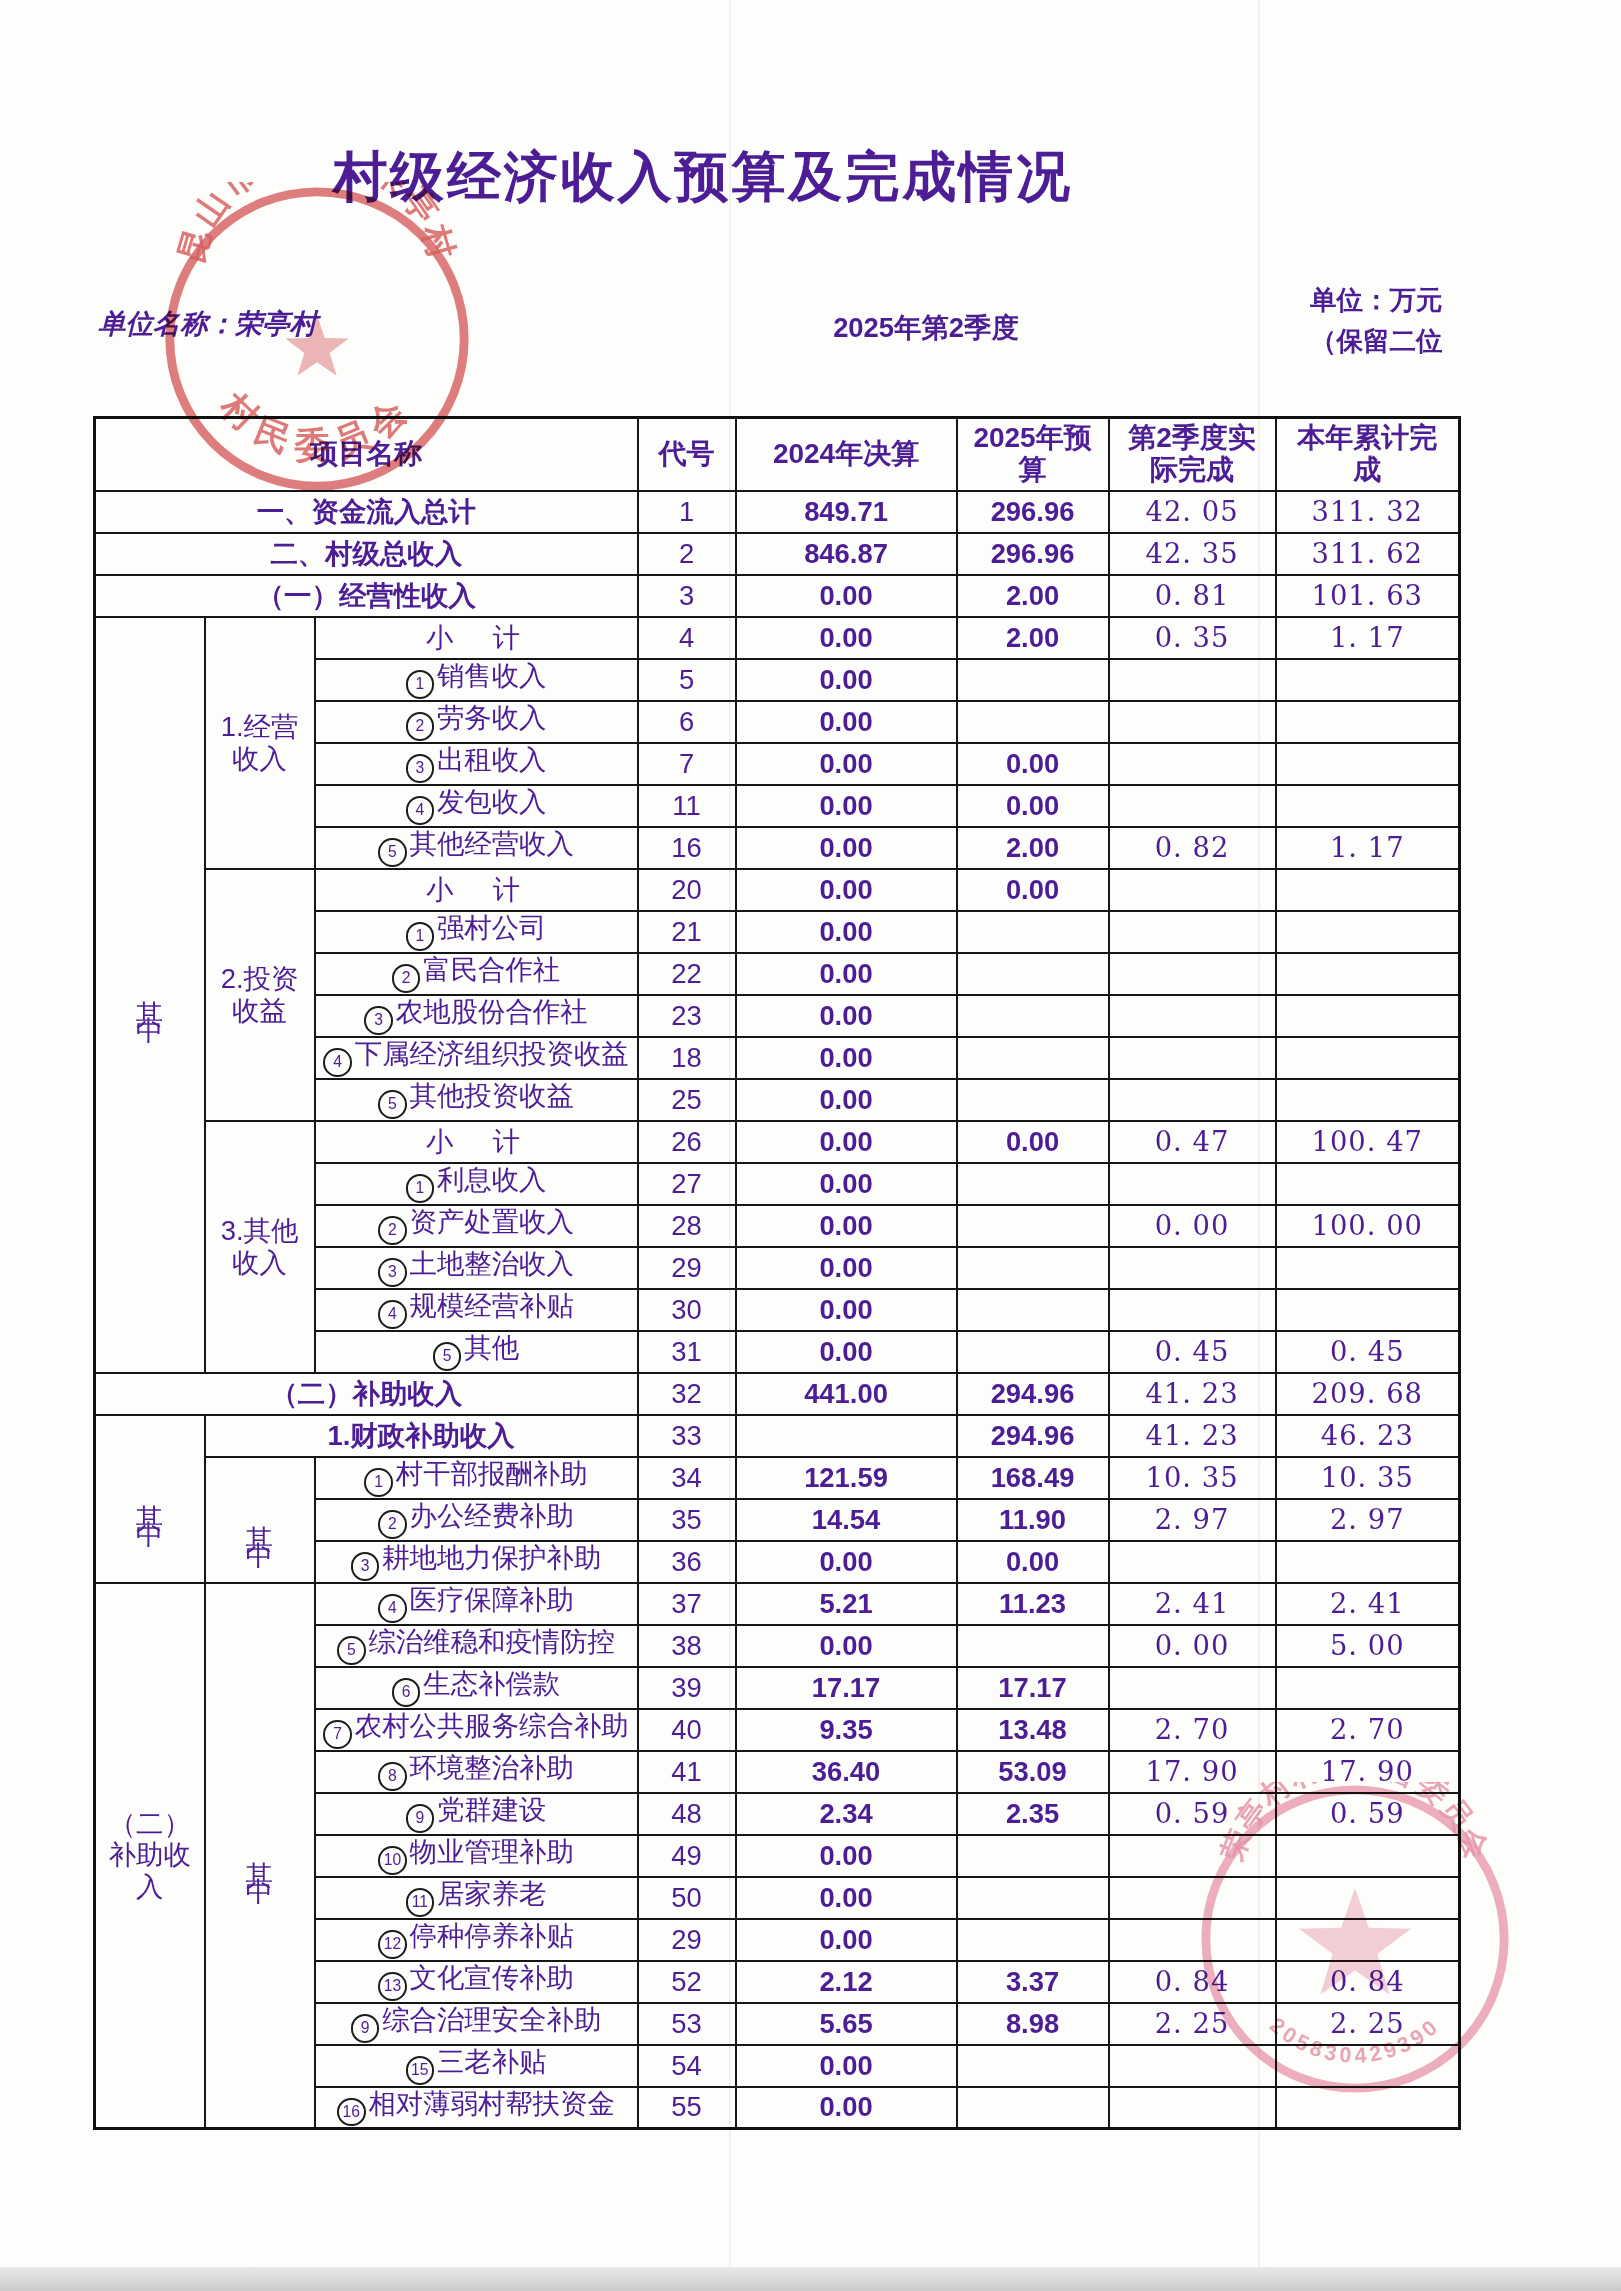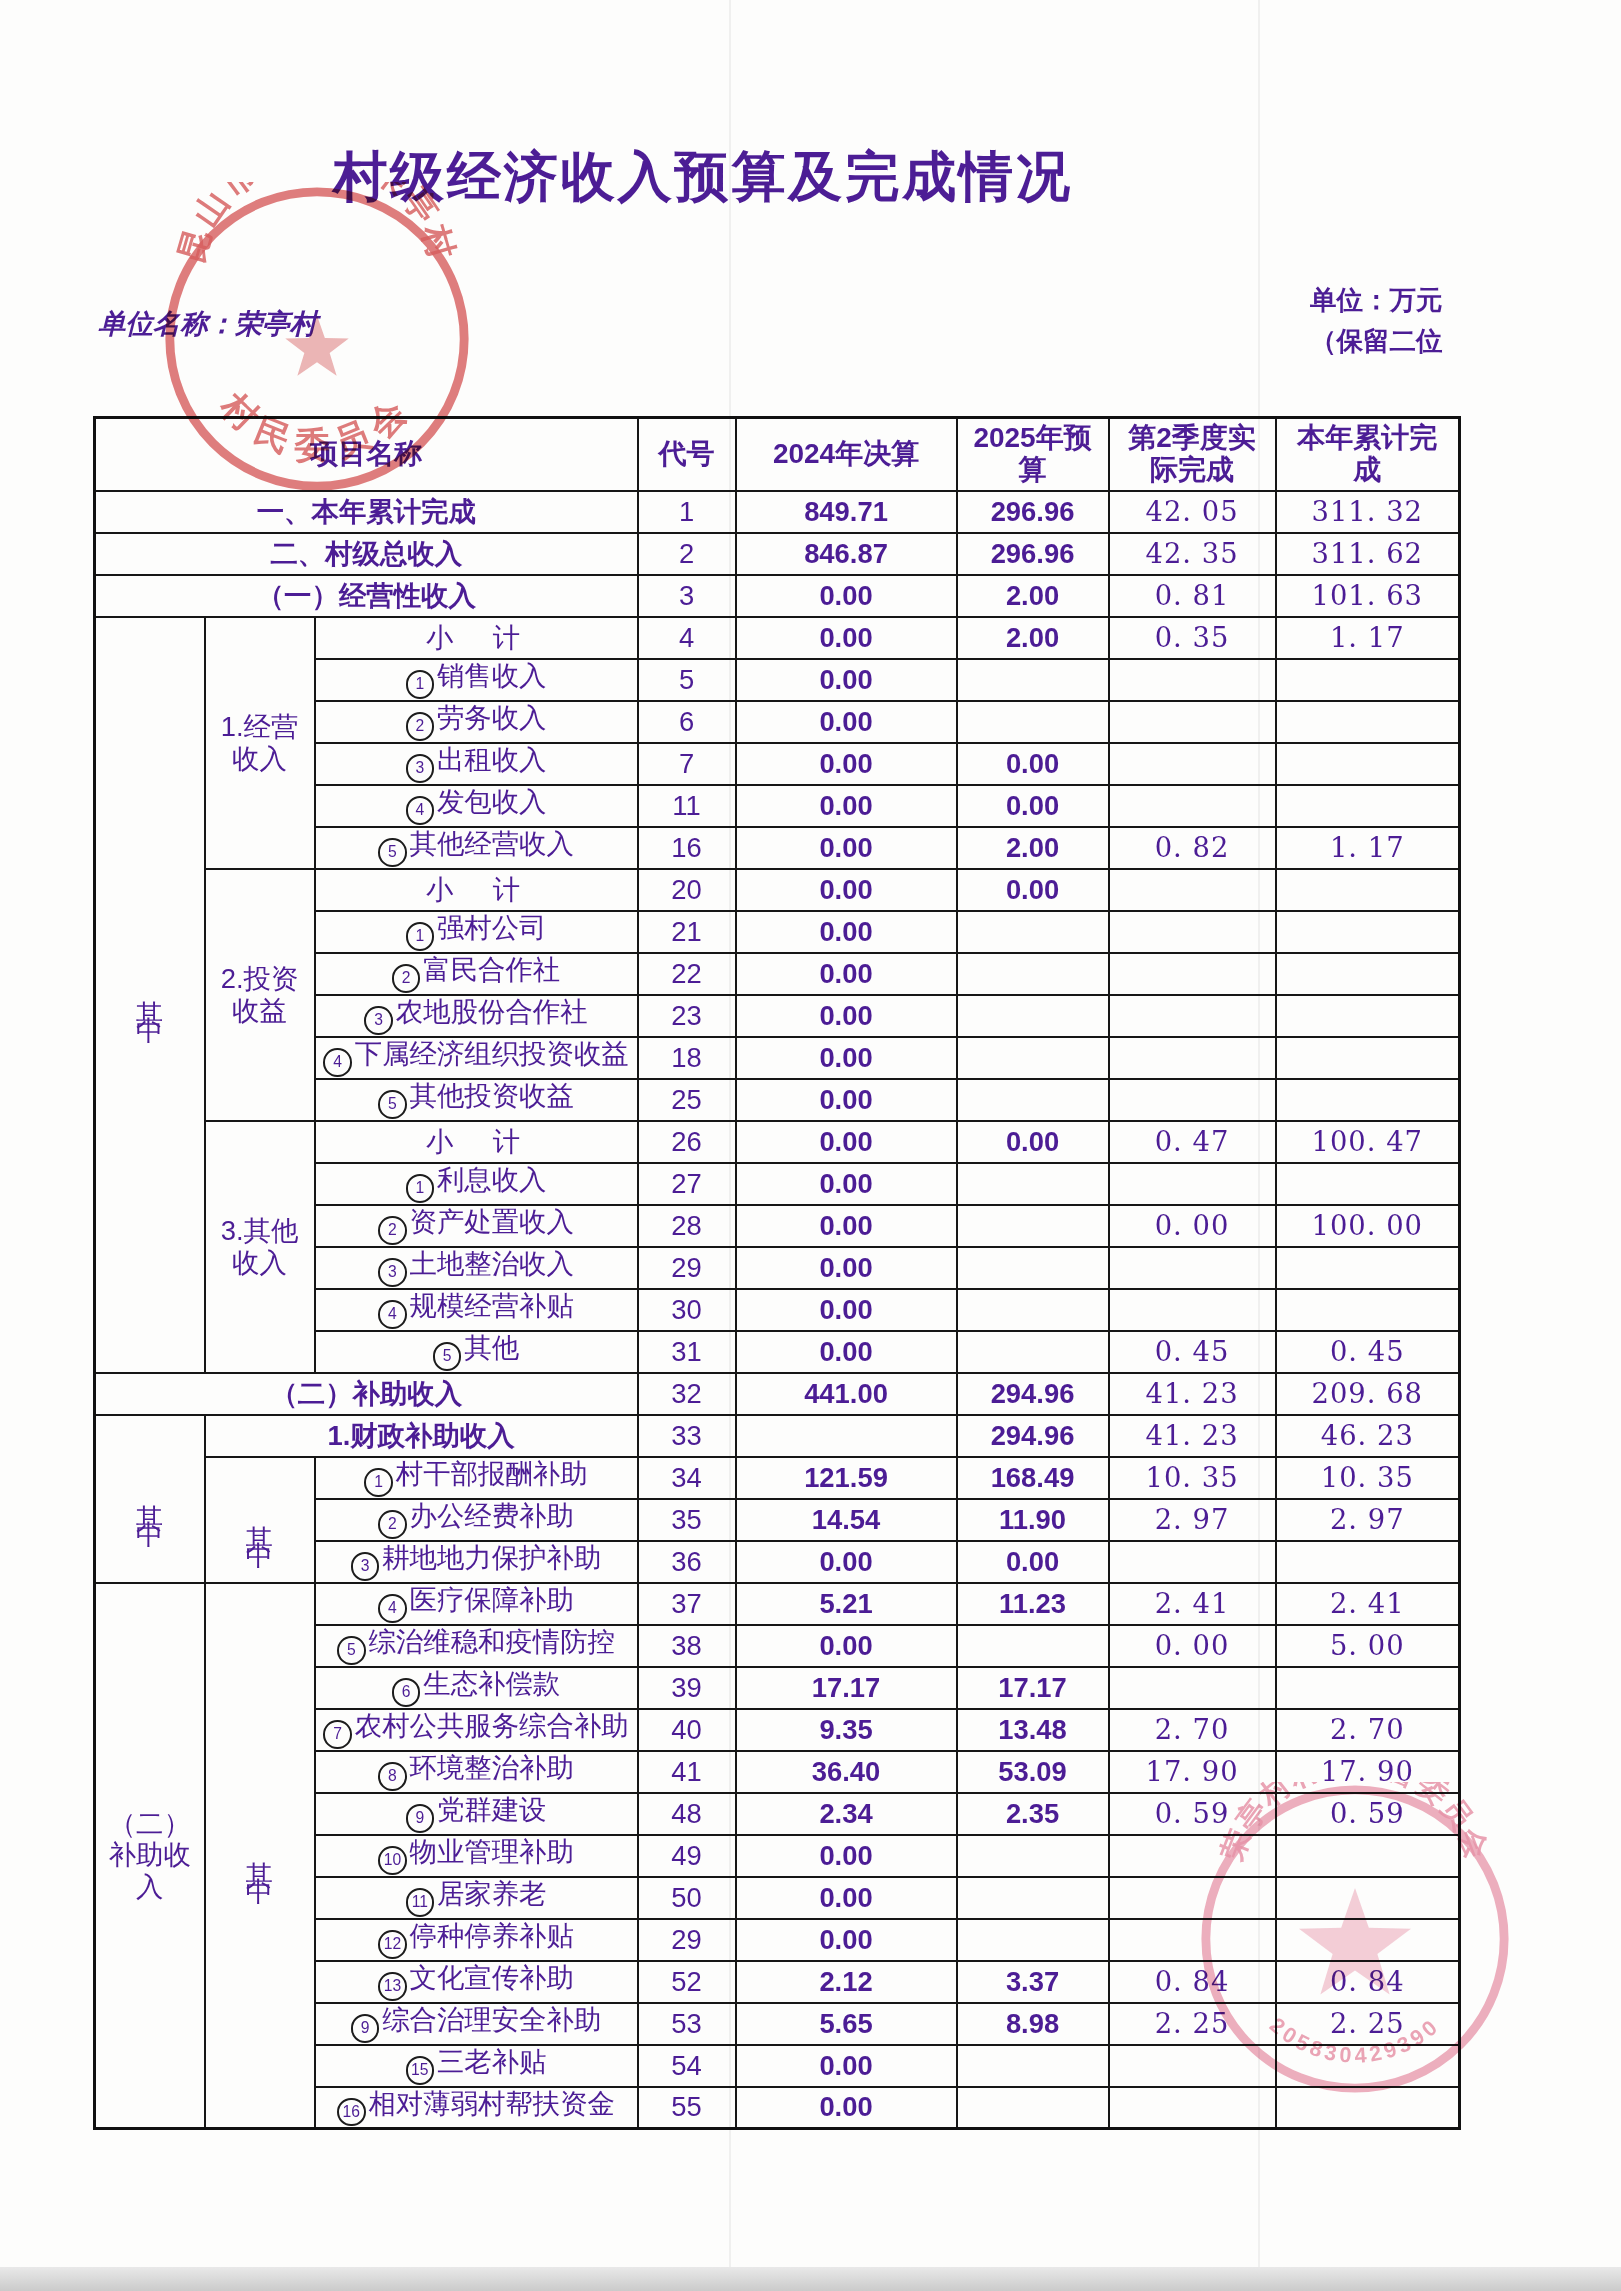--- a/index.html
+++ b/index.html
@@ -44,20 +44,21 @@
 </head>
 <body>
 
 <div class="sheet">
 
   <div class="fold-line" style="left:729px"></div>
   <div class="fold-line" style="left:1258px"></div>
 
   <div class="page-title">村级经济收入预算及完成情况</div>
   <div class="meta-unit">单位名称：荣亭村</div>
+  <div class="meta-period">2025年第2季度</div>
   <div class="unit-note">
     <div>单位：万元</div>
     <div>（保留二位</div>
   </div>
 
   <table class="budget">
     <colgroup>
       <col style="width:110px">
         <col style="width:110px">
         <col style="width:323px">
@@ -72,21 +73,21 @@
           <td colspan="3">项目名称</td>
           <td>代号</td>
           <td>2024年决算</td>
           <td>2025年预算</td>
           <td>第2季度实际完成</td>
           <td>本年累计完成</td>
         </tr>
       </thead>
     <tbody>
         <tr class="sec">
-          <td colspan="3" class="nameC">一、本年累计完成</td>
+          <td colspan="3" class="nameC">一、资金流入总计</td>
           <td class="code">1</td>
           <td class="n">849.71</td>
           <td class="n">296.96</td>
           <td class="m">42. 05</td>
           <td class="m">311. 32</td>
         </tr>
         <tr class="sec">
           <td colspan="3" class="nameC">二、村级总收入</td>
           <td class="code">2</td>
           <td class="n">846.87</td>

